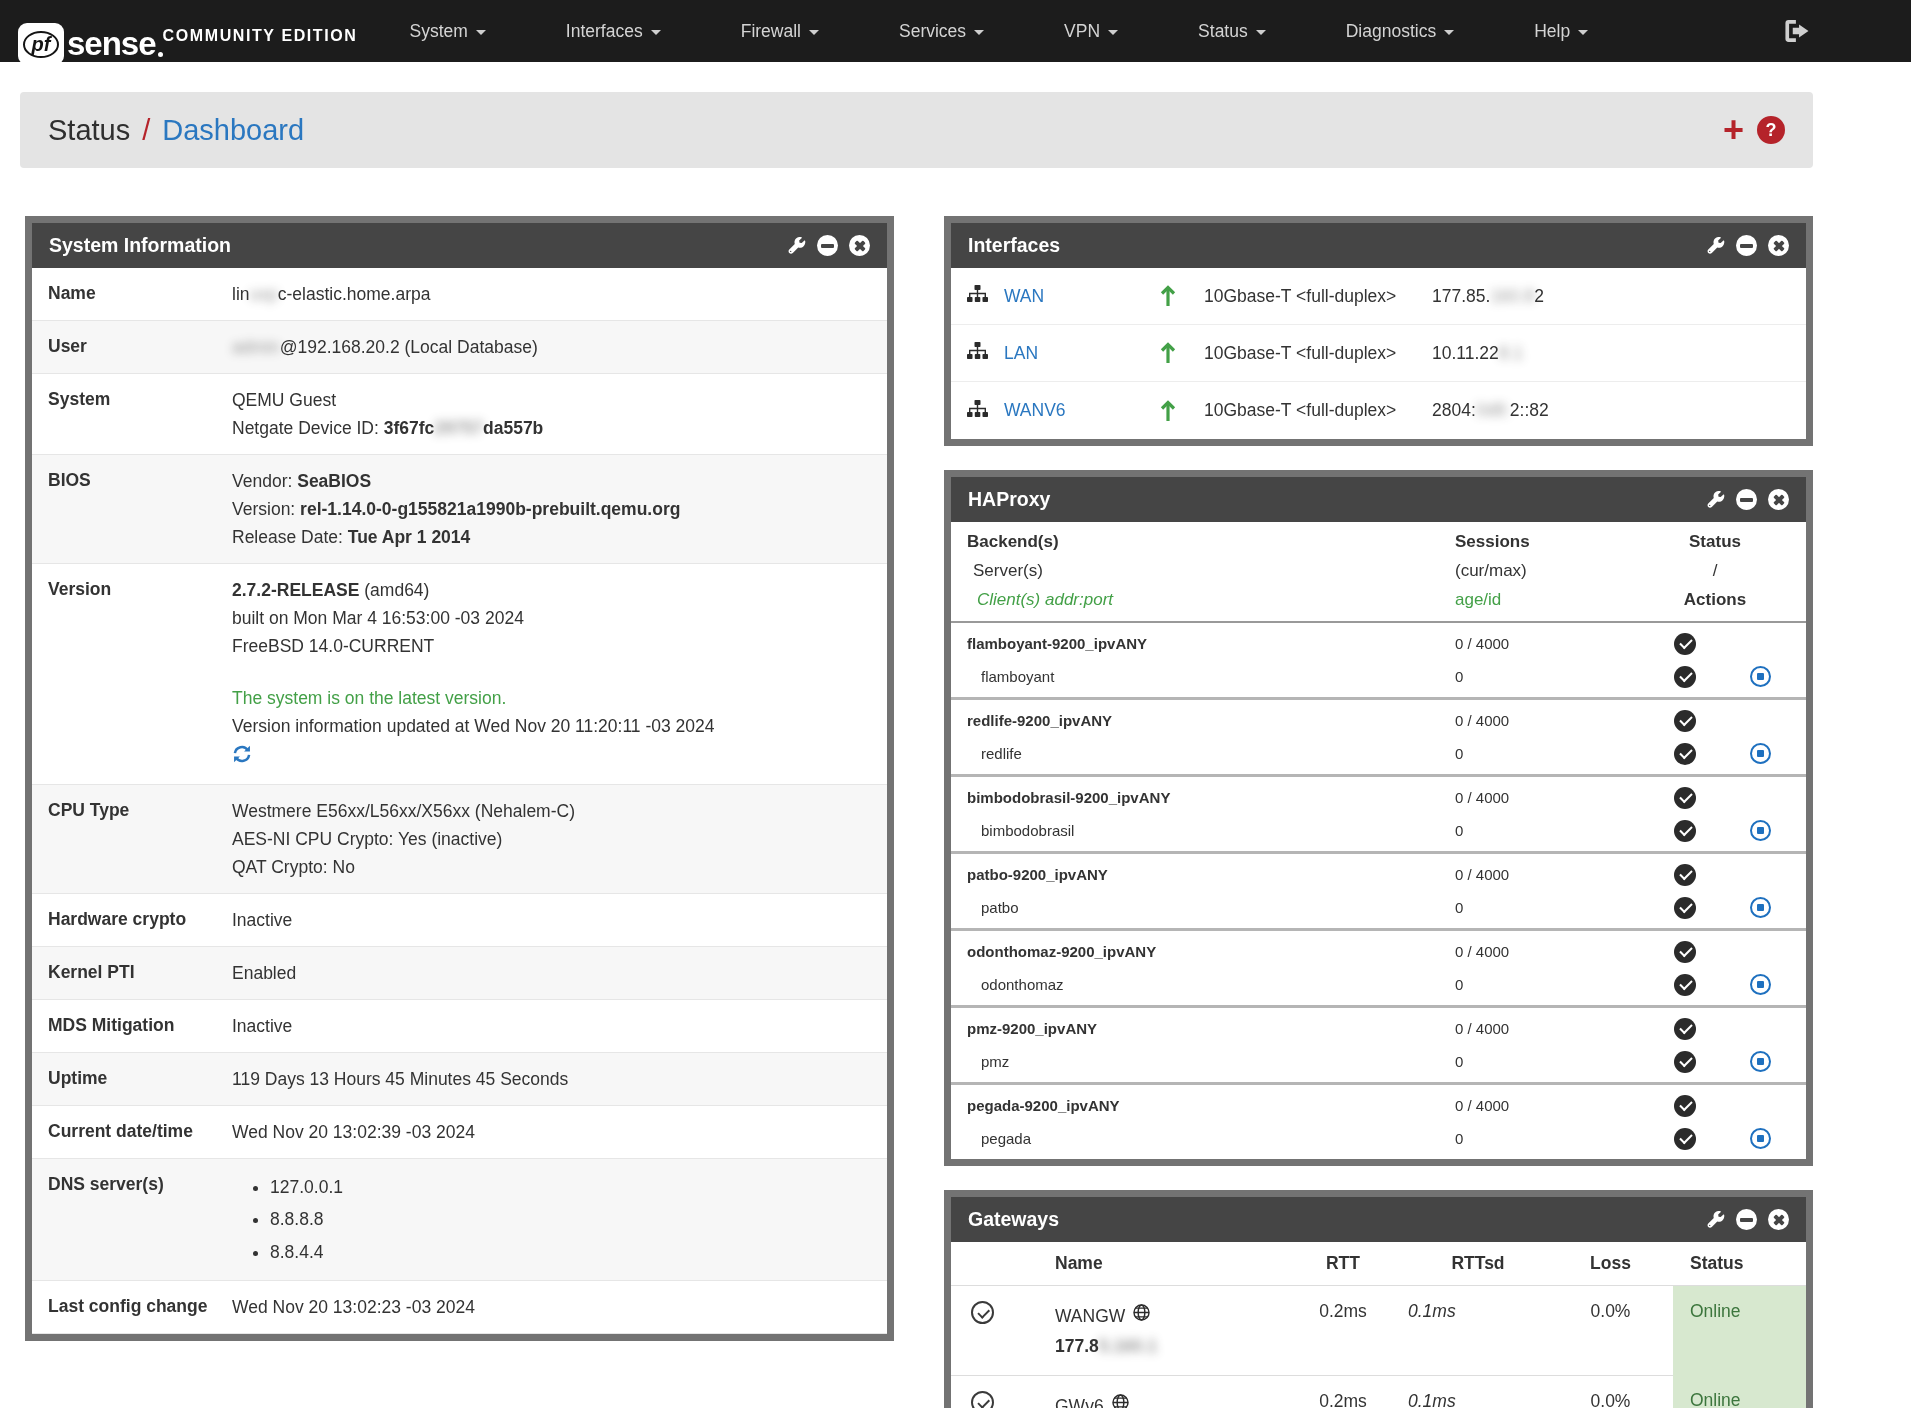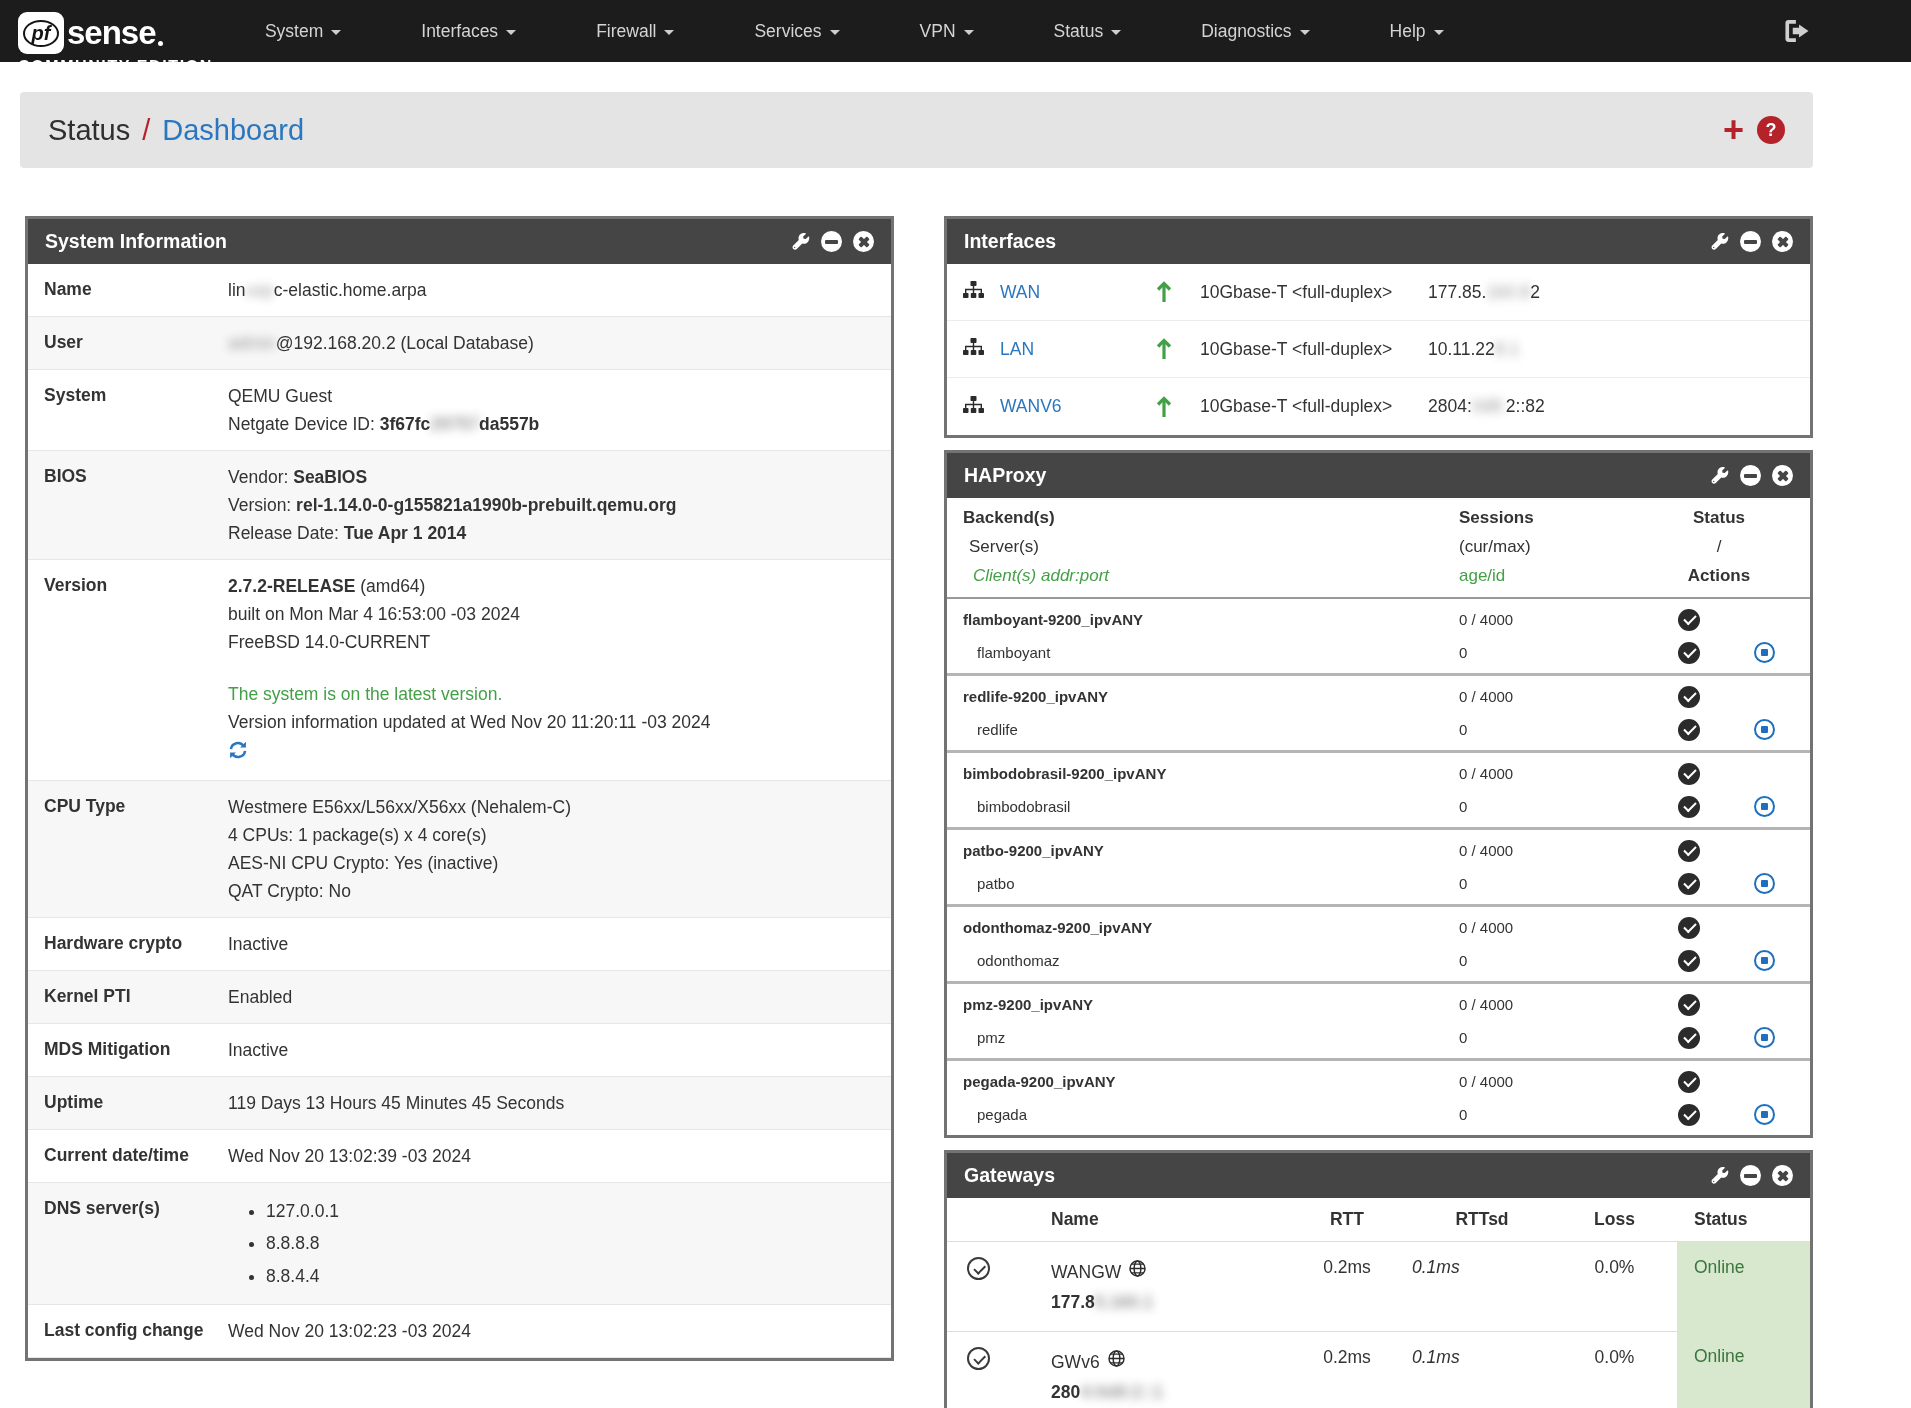--- a/index.html
+++ b/index.html
@@ -2,21 +2,21 @@
 <html><head>
 <meta charset="utf-8">
 <style>
   * { box-sizing: border-box; margin: 0; padding: 0; }
   html,body { width:1911px; height:1408px; overflow:hidden; background:#fff;
     font-family:"Liberation Sans","DejaVu Sans",sans-serif; color:#333; }
 
   
   .navbar { height:62px; background:#1c1c1c; display:flex; align-items:center;
     padding:0 100px 0 18px; }
-  .brand { display:flex; flex-direction:column; margin-top:26px; }
+  .brand { display:flex; flex-direction:row; margin-top:26px; }
   .brand-top { display:flex; align-items:center; gap:3px; }
   .logo-tile { width:46px; height:42px; background:#fff; border-radius:9px;
     display:flex; align-items:center; justify-content:center; }
   .logo-pf { display:inline-flex; align-items:center; justify-content:center;
     width:36px; height:27px; border:2.5px solid #141414; border-radius:50%;
     font-size:20px; font-weight:800; font-style:italic; color:#141414; }
   .logo-sense { color:#fff; font-size:33px; font-weight:800; letter-spacing:-1px;
     line-height:0.9; position:relative; padding-right:7px; }
   .logo-sense::after { content:""; position:absolute; right:0; bottom:2px;
     width:5px; height:5px; border-radius:50%; background:#fff; }
@@ -38,21 +38,21 @@
   .bc-icons { margin-left:auto; display:flex; align-items:center; gap:13px; }
   .bc-plus { color:#b5232a; font-size:36px; font-weight:bold; line-height:1; cursor:pointer; }
   .bc-help { width:28px; height:28px; border-radius:50%; background:#b5232a; color:#fff;
     font-size:18px; font-weight:bold; display:flex; align-items:center;
     justify-content:center; cursor:pointer; }
 
   
   .content { display:flex; gap:50px; margin:48px 98px 0 25px; align-items:flex-start; }
   .col { flex:1; min-width:0; }
 
-  .panel { border:3px solid #737373; background:#fff; margin-bottom:12px; }
+  .panel { border:7px solid #737373; background:#fff; margin-bottom:24px; }
   .panel-header { height:45px; background:#454545; color:#fff; display:flex;
     align-items:center; padding:0 17px; font-size:19.5px; font-weight:bold; }
   .ph-icons { margin-left:auto; display:flex; gap:11px; align-items:center; }
   .icon-circle { width:21px; height:21px; border-radius:50%; background:#fff;
     position:relative; display:inline-block; cursor:pointer; }
   .icon-circle.min::after { content:""; position:absolute; left:4px; top:8.5px;
     width:13px; height:4px; background:#454545; border-radius:1px; }
   .icon-circle.close::before, .icon-circle.close::after { content:""; position:absolute;
     left:4.5px; top:8.5px; width:12px; height:4px; background:#454545; border-radius:1px; }
   .icon-circle.close::before { transform:rotate(45deg); }
@@ -248,21 +248,20 @@
                 <path fill="#2a77c0" d="M21.5 2v7h-7z"></path>
                 <path fill="#2a77c0" d="M2.5 22v-7h7z"></path>
               </svg>
             </span>
         </div>
       </div>
       <div class="si-row">
         <div class="si-label">CPU Type</div>
         <div class="si-value">
           <div>Westmere E56xx/L56xx/X56xx (Nehalem-C)</div>
-          <div>4 CPUs: 1 package(s) x 4 core(s)</div>
           <div>AES-NI CPU Crypto: Yes (inactive)</div>
           <div>QAT Crypto: No</div>
         </div>
       </div>
       <div class="si-row">
         <div class="si-label">Hardware crypto</div>
         <div class="si-value">Inactive</div>
       </div>
       <div class="si-row">
         <div class="si-label">Kernel PTI</div>

